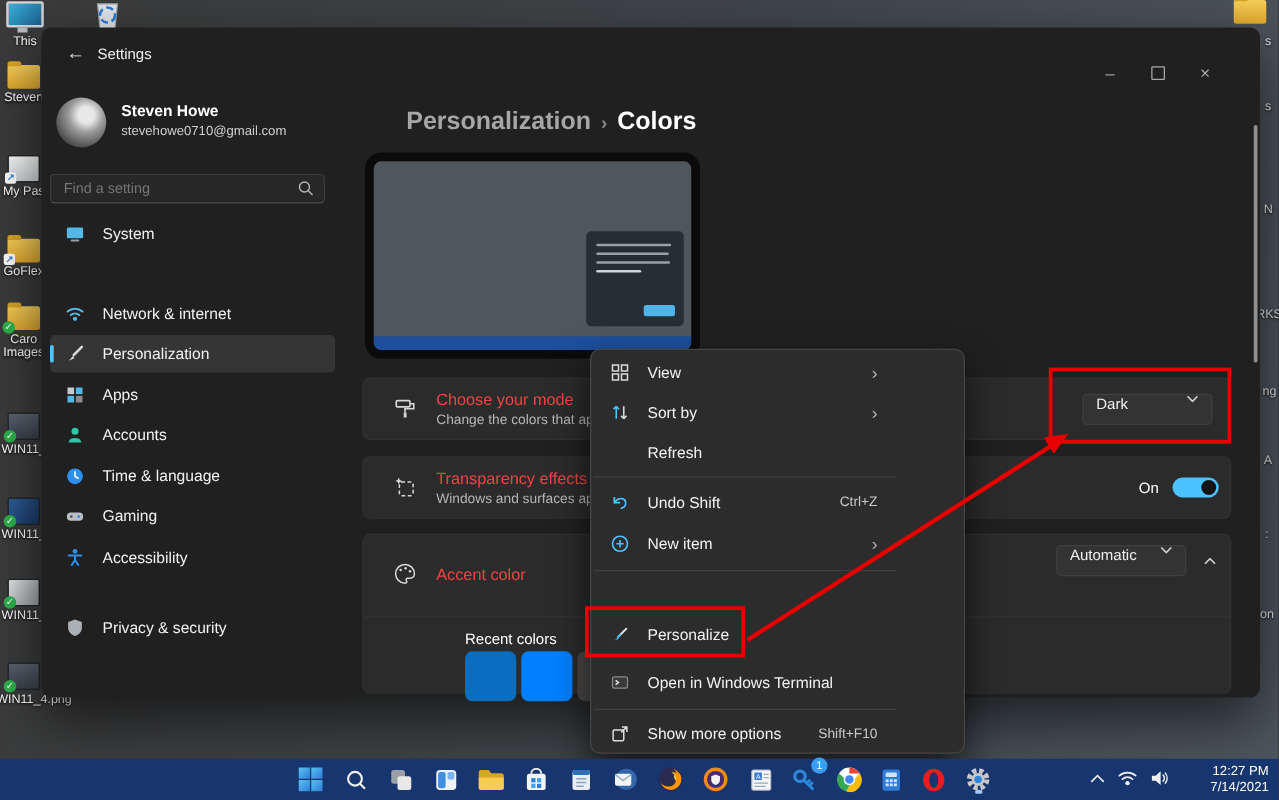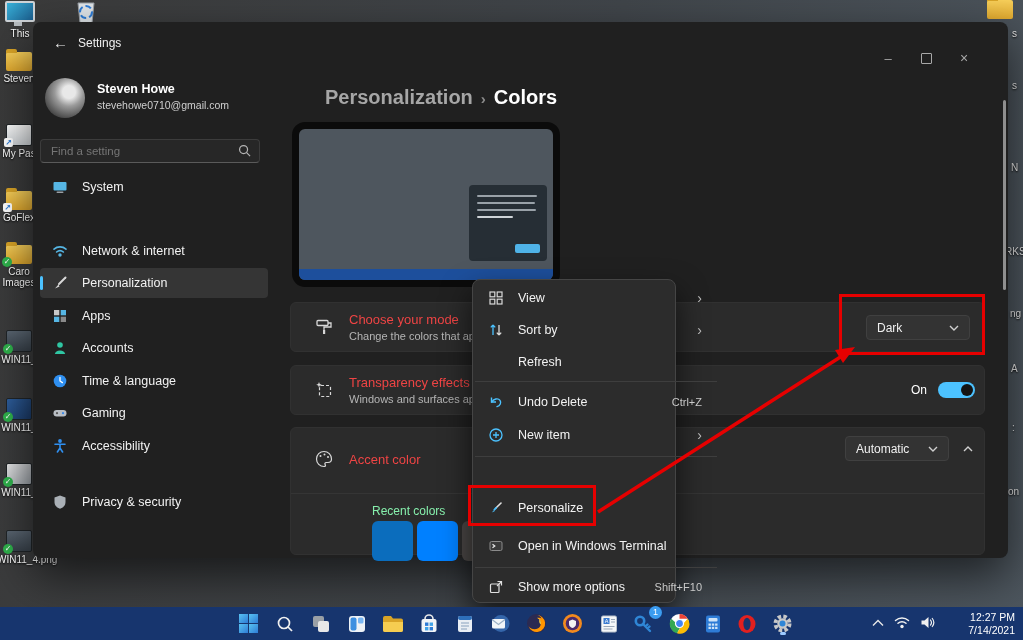--- a/index.html
+++ b/index.html
@@ -39,29 +39,29 @@
   .crumb .p{color:#a6a6a6;} .crumb .sep{color:#8a8a8a;font-size:15px;padding:0 8px;} .crumb .c{color:#fff;}
   .preview{position:absolute;left:259px;top:100px;width:268px;height:165px;background:#4e565e;border:7px solid #0b0b0b;border-radius:13px;box-sizing:border-box;overflow:hidden;}
   .minicard{position:absolute;left:170px;top:56px;width:78px;height:76px;background:#262e35;border-radius:4px;}
   .minicard .l{position:absolute;left:8px;height:2px;background:#99a1a8;border-radius:1px;}
   .minibtn{position:absolute;right:7px;bottom:8px;width:25px;height:9px;background:#4fb3e8;border-radius:2px;}
   .minibar{position:absolute;left:0;bottom:0;width:100%;height:11px;background:#1d4f9c;}
   .row{position:absolute;left:257px;width:695px;background:#2b2b2b;border:1px solid #313131;border-radius:6px;box-sizing:border-box;}
   .rowicon{position:absolute;left:24px;top:50%;transform:translateY(-50%);width:18px;height:18px;}
   .rtitle{position:absolute;left:58px;font-size:13px;color:#ef4444;}
   .rsub{position:absolute;left:58px;font-size:11px;color:#b5b5b5;}
-  .drop{position:absolute;height:25px;background:#333;border:1px solid #404040;border-radius:4px;display:flex;align-items:center;justify-content:space-between;padding:0 10px;font-size:12px;color:#f0f0f0;box-sizing:border-box;}
+  .drop{position:absolute;height:25px;background:#333;border:1px solid #404040;border-radius:4px;display:flex;align-items:flex-start;justify-content:space-between;padding:0 10px;font-size:12px;color:#f0f0f0;box-sizing:border-box;}
   .toggle{position:absolute;width:37px;height:16px;border-radius:9px;background:#4cc2ff;}
   .toggle .knob{position:absolute;right:2px;top:2px;width:12px;height:12px;border-radius:50%;background:#141414;}
   .onlbl{position:absolute;font-size:12px;color:#fff;}
   .swatch{position:absolute;width:41px;height:40px;border-radius:6px;}
   .sw0{background:#0b6dbd;} .sw1{background:#0080ff;} .sw2{background:#4a4745;}
   .scrollthumb{position:absolute;left:970px;top:78px;width:3px;height:190px;background:#8f8f8f;border-radius:2px;}
   
-  .menu{position:absolute;left:472px;top:279px;width:204px;height:324px;background:#2c2c2c;border:1px solid #454545;border-radius:8px;
+  .menu{position:absolute;left:472px;top:279px;width:300px;height:324px;background:#2c2c2c;border:1px solid #454545;border-radius:8px;
         box-shadow:0 14px 30px rgba(0,0,0,.65);z-index:30;box-sizing:border-box;}
   .mi{position:absolute;left:5px;width:236px;height:30px;display:flex;align-items:center;border-radius:4px;font-size:12.5px;color:#f2f2f2;}
   .mic{width:17px;height:17px;margin:0 13px 0 10px;flex:0 0 auto;display:flex;}
   .msc{position:absolute;right:12px;font-size:11px;color:#c9c9c9;}
   .msub{position:absolute;right:12px;font-size:14px;color:#b9b9b9;}
   .msep{position:absolute;left:2px;width:242px;height:1px;background:#3e3e3e;}
   
   .redbox{position:absolute;border:3px solid #e60000;z-index:40;}
   .arrowsvg{position:absolute;left:0;top:0;width:1023px;height:640px;z-index:39;pointer-events:none;}
   
@@ -299,21 +299,21 @@
 
     <div class="row" style="top:405px;height:128px">
       <svg class="rowicon" style="top:22px;transform:none" viewBox="0 0 18 18">
         <path d="M9 1.5 a7.5 7.5 0 1 0 0 15 c1.5 0 1.8-1 1.2-1.8 -.8-1-.2-2.2 1-2.2 h1.8 c2 0 3.5-1.4 3.5-3.5 A7.5 7.5 0 0 0 9 1.5 Z" fill="none" stroke="#d8d8d8" stroke-width="1.2"></path>
         <circle cx="5.5" cy="6" r="1" fill="#d8d8d8"></circle>
           <circle cx="9.5" cy="4.5" r="1" fill="#d8d8d8"></circle>
           <circle cx="13" cy="7" r="1" fill="#d8d8d8"></circle>
       </svg>
       <div class="rtitle" style="top:24px">Accent color</div>
       <div style="position:absolute;left:0;top:65px;width:100%;height:1px;background:#353535"></div>
-      <div style="position:absolute;left:81px;top:76px;font-size:12px;color:#86efac">Recent colors</div>
+      <div style="position:absolute;left:81px;top:76px;font-size:12px;color:#ffffff">Recent colors</div>
       <div class="swatch sw0" style="left:81px;top:93px"></div>
       <div class="swatch sw1" style="left:126px;top:93px"></div>
       <div class="swatch sw2" style="left:171px;top:93px"></div>
     </div>
     <div class="drop" style="left:812px;top:414px;width:104px">
       <span>Automatic</span>
       <svg width="10" height="6" viewBox="0 0 10 6">
           <path d="M1 1 L5 5 L9 1" fill="none" stroke="#d0d0d0" stroke-width="1.4"></path>
         </svg>
     </div>
@@ -356,21 +356,21 @@
       <span>Refresh</span>
     </div>
     <div class="msep" style="top:101px"></div>
     <div class="mi" style="top:107px">
       <span class="mic">
           <svg width="16" height="16" viewBox="0 0 16 16">
             <path d="M3.5 3.5 V8 H8" fill="none" stroke="#4cc2ff" stroke-width="1.4"></path>
             <path d="M3.8 8 C5.2 4.8 10.2 3.8 12 6.3 C13.6 8.6 12.2 11.8 9 12.6" fill="none" stroke="#4cc2ff" stroke-width="1.4" stroke-linecap="round"></path>
           </svg>
         </span>
-      <span>Undo Delete</span>
+      <span>Undo Shift</span>
       <span class="msc">Ctrl+Z</span>
     </div>
     <div class="mi" style="top:140px">
       <span class="mic">
           <svg width="16" height="16" viewBox="0 0 16 16">
             <circle cx="8" cy="8" r="6" fill="none" stroke="#4cc2ff" stroke-width="1.3"></circle>
             <path d="M8 5 v6 M5 8 h6" stroke="#4cc2ff" stroke-width="1.3"></path>
           </svg>
         </span>
       <span>New item</span>

